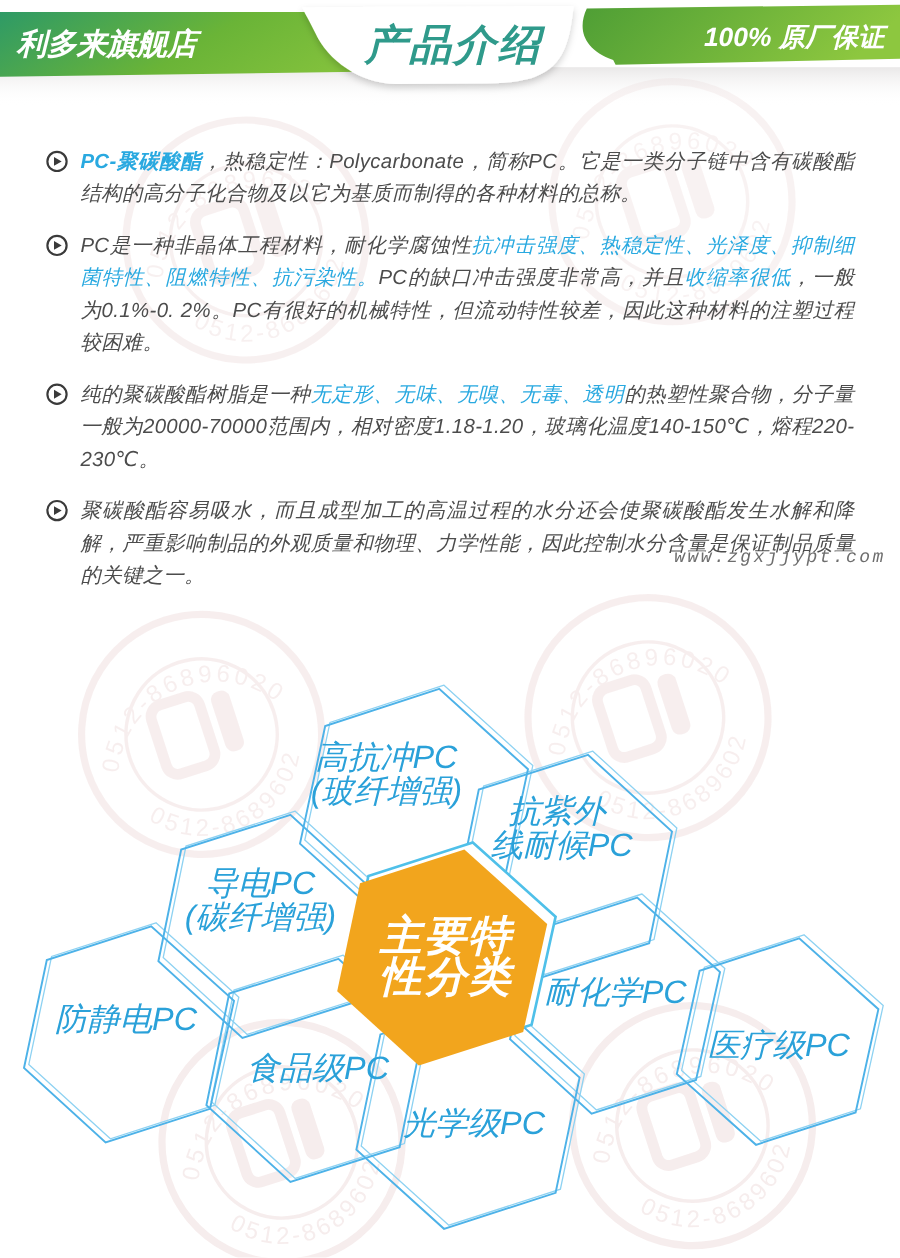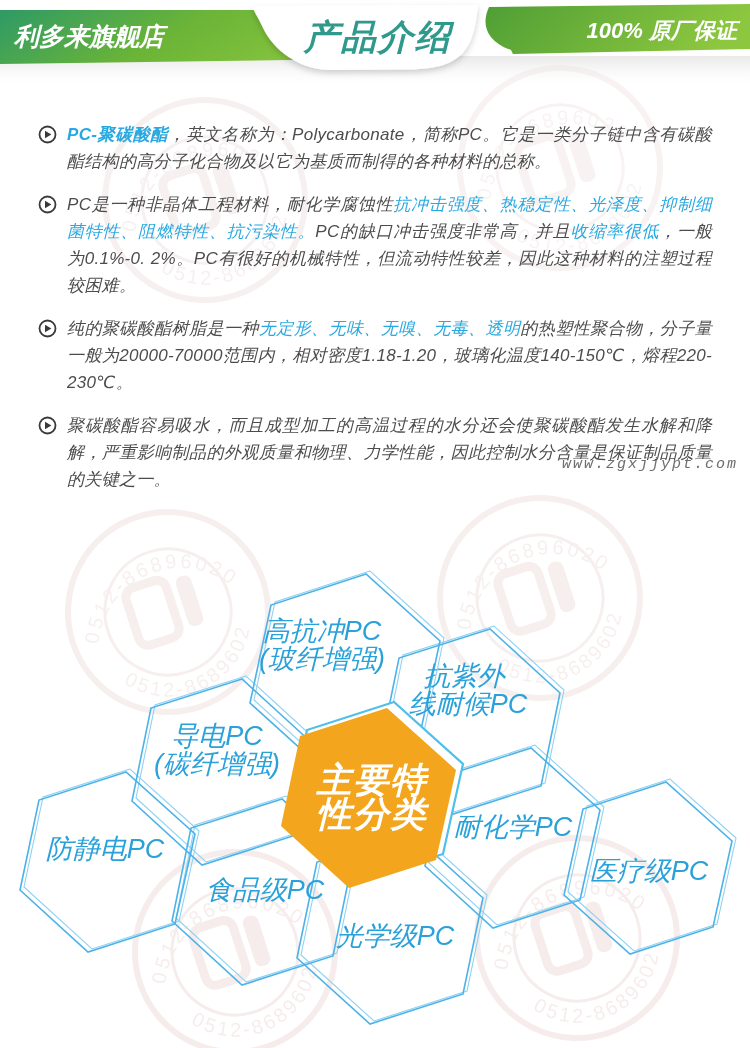--- a/index.html
+++ b/index.html
@@ -87,21 +87,21 @@
     <text x="737" y="38" font-size="22" font-weight="bold" fill="#ffffff" text-anchor="end">100% 原厂保证</text>
   </svg>
 
   <div class="bullets">
 
     <div class="bullet">
       <svg class="bullet-icon" width="19" height="19" viewBox="0 0 19 19">
         <circle cx="9.5" cy="9.5" r="8" fill="none" stroke="#3a3a3a" stroke-width="1.8"></circle>
         <path d="M7,5.8 L13.4,9.5 L7,13.2 Z" fill="#3a3a3a"></path>
       </svg>
-      <p><span class="seg-blue-bold">PC-聚碳酸酯</span><span>，英文名称为：Polycarbonate，简称PC。它是一类分子链中含有碳酸酯结构的高分子化合物及以它为基质而制得的各种材料的总称。</span></p>
+      <p><span class="seg-blue-bold">PC-聚碳酸酯</span><span>，热稳定性：Polycarbonate，简称PC。它是一类分子链中含有碳酸酯结构的高分子化合物及以它为基质而制得的各种材料的总称。</span></p>
     </div>
 
     <div class="bullet">
       <svg class="bullet-icon" width="19" height="19" viewBox="0 0 19 19">
         <circle cx="9.5" cy="9.5" r="8" fill="none" stroke="#3a3a3a" stroke-width="1.8"></circle>
         <path d="M7,5.8 L13.4,9.5 L7,13.2 Z" fill="#3a3a3a"></path>
       </svg>
       <p><span>PC是一种非晶体工程材料，耐化学腐蚀性</span><span class="seg-blue">抗冲击强度、热稳定性、光泽度、抑制细菌特性、阻燃特性、抗污染性。</span><span>PC的缺口冲击强度非常高，并且</span><span class="seg-blue">收缩率很低</span><span>，一般为0.1%-0. 2%。PC有很好的机械特性，但流动特性较差，因此这种材料的注塑过程较困难。</span></p>
     </div>
 

